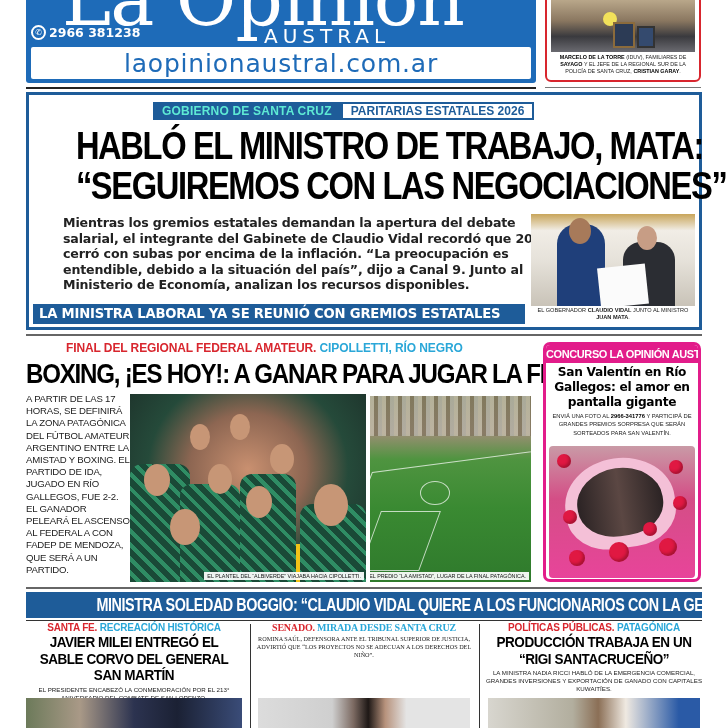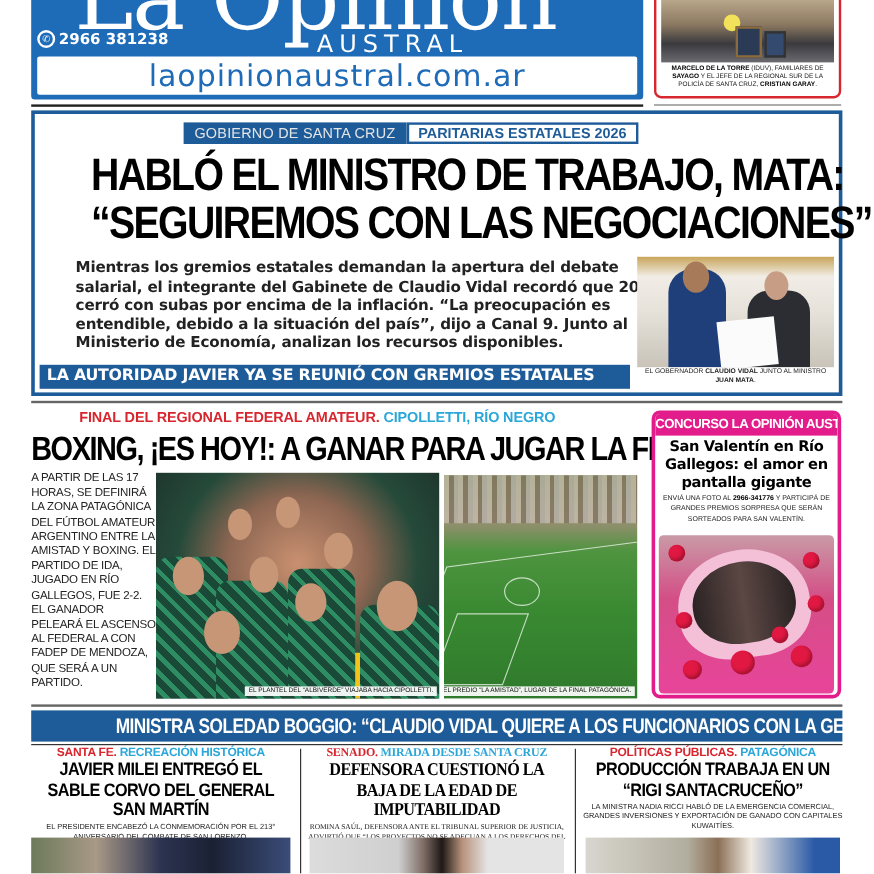--- a/index.html
+++ b/index.html
@@ -24,21 +24,21 @@
   #top-photo .frame2 { position:absolute; left:86px; top:26px; width:18px; height:22px; background:#344a6e; border:2px solid #333; }
   #top-photo .flowers { position:absolute; left:52px; top:12px; width:14px; height:14px; background:#f2e15a; border-radius:50%; }
   #top-photo-caption { left: 2px; top: 58px; width: 148px; font-size: 5.4px; line-height: 7px; text-align: center; font-family: "Liberation Sans", sans-serif; text-transform: uppercase; color: #222; }
   #top-photo-caption b { font-weight: bold; color: #000; }
 
   .hr-black { height: 2px; background: #222; }
 
   
   #main-story { left: 26px; top: 92px; width: 676px; height: 238px; border: 3px solid #1e5c99; }
   #kicker-row { left: 124px; top: 7px; display: flex; height: 18px; }
-  #kicker-a { background: #1e5c99; color: #e5e5e5; font-weight: normal; font-size: 12px; padding: 2px 9px 0; letter-spacing: 0.2px; }
+  #kicker-a { background: #1e5c99; color: #5eead4; font-weight: bold; font-size: 12px; padding: 2px 9px 0; letter-spacing: 0.2px; }
   #kicker-b { border: 2px solid #1e5c99; color: #1e5c99; font-weight: bold; font-size: 12px; padding: 0px 8px 0; background:#fff; }
   .headline-main { left: 0; width: 670px; text-align: center; font-family: "Liberation Sans", sans-serif; font-weight: bold; font-size: 38px; letter-spacing: -1.6px; transform: scaleX(0.86); transform-origin: center; color: #000; white-space: nowrap; line-height: 40px; }
   #headline-1 { top: 31px; }
   #headline-2 { top: 71px; }
   #main-body { left: 6px; top: 120px; width: 496px; font-family: "DejaVu Sans", sans-serif; font-weight: bold; font-size: 12.6px; line-height: 15.5px; color: #222; letter-spacing: -0.15px; margin-left: 28px; }
   #main-bar { left: 4px; top: 209px; width: 492px; height: 20px; background: #1e5c99; color: #fff; font-weight: bold; font-size: 13.2px; padding: 2px 0 0 6px; white-space: nowrap; font-family: "DejaVu Sans", sans-serif; letter-spacing: -0.2px; }
   #main-photo { left: 502px; top: 119px; width: 164px; height: 92px; background: linear-gradient(180deg, #c8a55a 0%, #f1ede6 18%, #e6e2da 50%, #c9c3b8 100%); overflow:hidden; }
   #main-photo .man1 { position:absolute; left:26px; top:10px; width:48px; height:82px; background: #1f3f7a; border-radius: 20px 20px 0 0; }
   #main-photo .head1 { position:absolute; left:38px; top:4px; width:22px; height:26px; background:#a77a5a; border-radius:50%; }
   #main-photo .man2 { position:absolute; left:92px; top:28px; width:52px; height:64px; background: #2b2d33; border-radius: 18px 18px 0 0; }
@@ -119,21 +119,21 @@
 <div class="abs hr-black" style="left:545px; top:87px; width:156px; height:1px; background:#777;"></div>
 
 <div id="main-story" class="abs">
   <div id="kicker-row" class="abs">
     <span id="kicker-a">GOBIERNO DE SANTA CRUZ</span>
     <span id="kicker-b">PARITARIAS ESTATALES 2026</span>
   </div>
   <div id="headline-1" class="abs headline-main">HABLÓ EL MINISTRO DE TRABAJO, MATA:</div>
   <div id="headline-2" class="abs headline-main">“SEGUIREMOS CON LAS NEGOCIACIONES”</div>
   <div id="main-body" class="abs">Mientras los gremios estatales demandan la apertura del debate salarial, el integrante del Gabinete de Claudio Vidal recordó que 2025 cerró con subas por encima de la inflación. “La preocupación es entendible, debido a la situación del país”, dijo a Canal 9. Junto al Ministerio de Economía, analizan los recursos disponibles.</div>
-  <div id="main-bar" class="abs">LA AUTORIDAD JAVIER YA SE REUNIÓ CON GREMIOS ESTATALES</div>
+  <div id="main-bar" class="abs">LA MINISTRA LABORAL YA SE REUNIÓ CON GREMIOS ESTATALES</div>
   <div id="main-photo" class="abs">
     <div class="man1"></div>
     <div class="head1"></div>
     <div class="man2"></div>
     <div class="head2"></div>
     <div class="paper"></div>
   </div>
   <div id="main-photo-caption" class="abs"><span>EL GOBERNADOR </span><b>CLAUDIO VIDAL</b><span> JUNTO AL MINISTRO </span><b>JUAN MATA</b><span>.</span></div>
 </div>
 <div class="abs hr-black" style="left:26px; top:334px; width:676px; height:2px; background:#666;"></div>
@@ -206,21 +206,20 @@
   <div class="bcol-sub">EL PRESIDENTE ENCABEZÓ LA CONMEMORACIÓN POR EL 213° ANIVERSARIO DEL COMBATE DE SAN LORENZO.</div>
   <div class="bcol-photo"></div>
 </div>
 <div class="abs col-divider" style="left:250px;"></div>
 
 <div id="col2" class="abs bcol">
   <div class="bcol-kicker">
     <span class="red">SENADO.</span>
     <span class="blue">MIRADA DESDE SANTA CRUZ</span>
   </div>
-  <div class="bcol-head"><span class="inner">DEFENSORA CUESTIONÓ LA BAJA DE LA EDAD DE IMPUTABILIDAD</span></div>
   <div class="bcol-sub">ROMINA SAÚL, DEFENSORA ANTE EL TRIBUNAL SUPERIOR DE JUSTICIA, ADVIRTIÓ QUE “LOS PROYECTOS NO SE ADECUAN A LOS DERECHOS DEL NIÑO”.</div>
   <div class="bcol-photo"></div>
 </div>
 <div class="abs col-divider" style="left:479px;"></div>
 
 <div id="col3" class="abs bcol">
   <div class="bcol-kicker">
     <span class="red">POLÍTICAS PÚBLICAS.</span>
     <span class="blue">PATAGÓNICA</span>
   </div>

